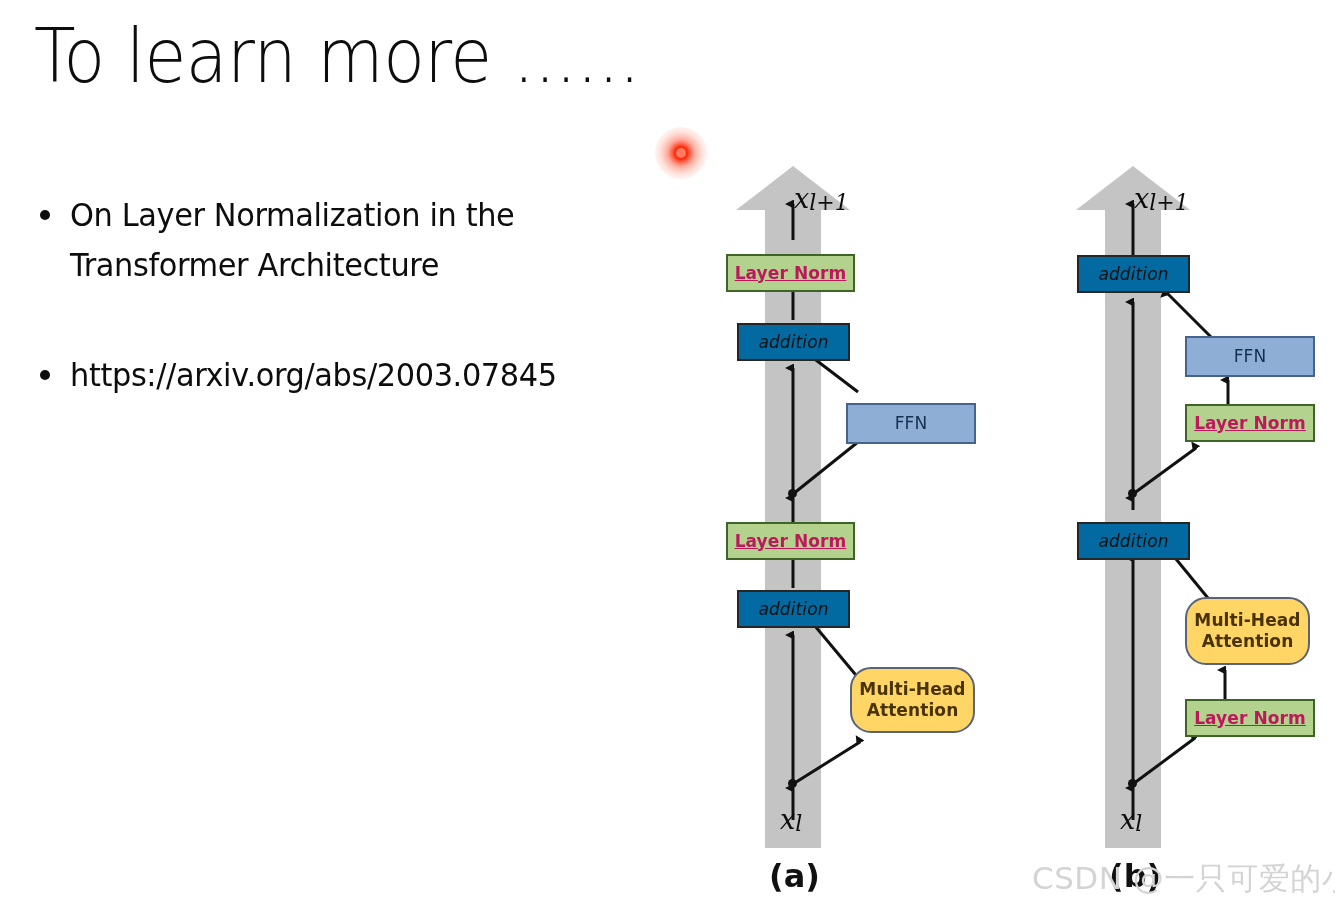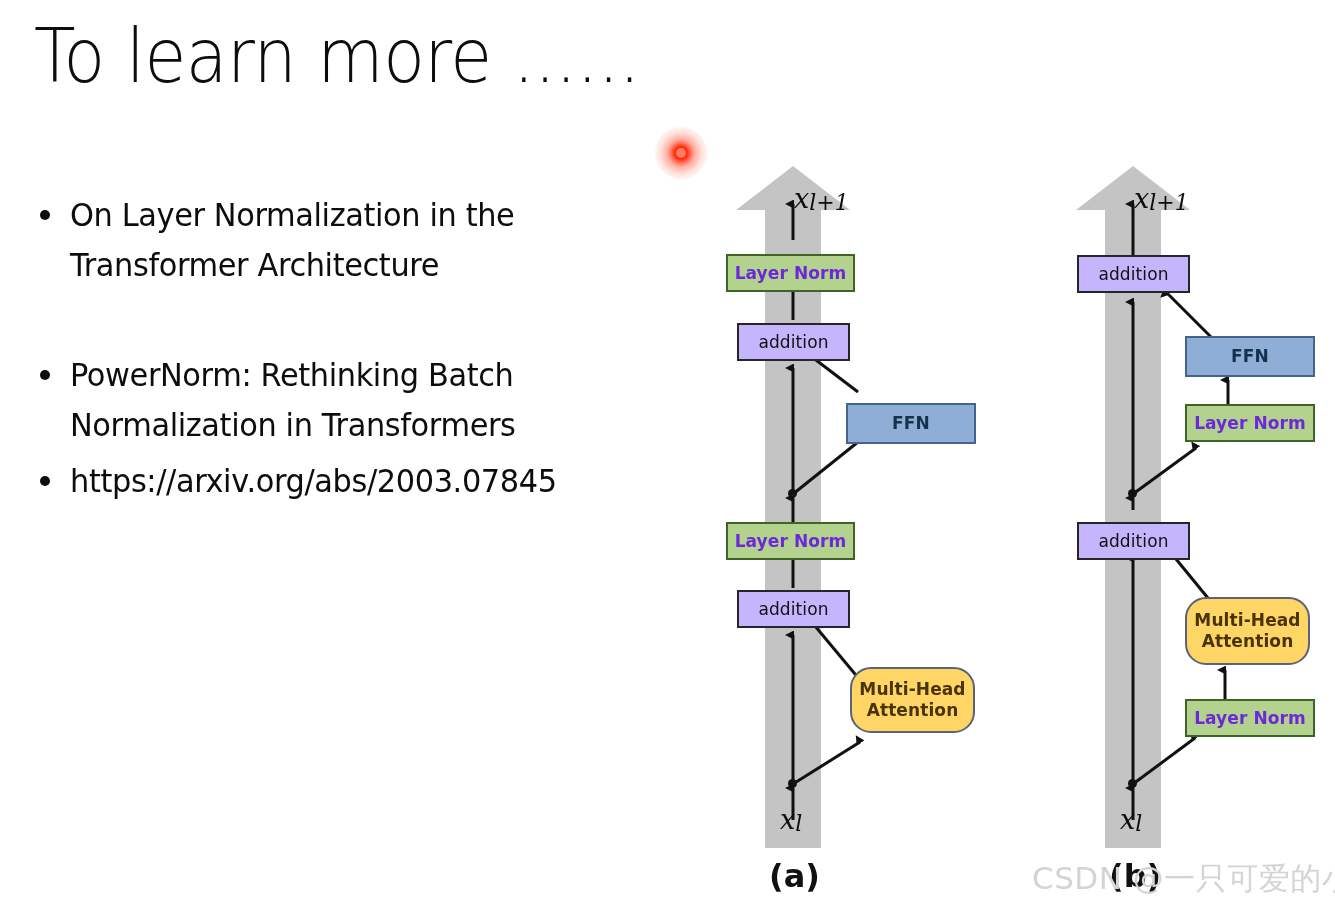--- a/index.html
+++ b/index.html
@@ -118,24 +118,24 @@
     border: 2px solid #262626;
     display: flex;
     align-items: center;
     justify-content: center;
     text-align: center;
     font-family: "DejaVu Sans", sans-serif;
     font-size: 17px;
     line-height: 21px;
     letter-spacing: 0.1px;
   }
-  .node.green { background: #b2d28d; border-color: #3f6428; color: #6d28d9; font-weight: 700; }
-  .node.blue  { background: #8faed6; border-color: #46638f; color: #16304f; font-weight: 700; }
+  .node.green { background: #b2d28d; border-color: #3f6428; color: #be185d; font-weight: 700; text-decoration: underline; }
+  .node.blue  { background: #8faed6; border-color: #46638f; color: #16304f; font-weight: 400; }
   .node.amber { background: #ffd566; border-color: #5a6478; color: #4a3303; font-weight: 700; border-radius: 21px; }
-  .node.white { background: #c4b5fd; border-color: #262626; color: #111111; font-weight: 400; }
+  .node.white { background: #0369a1; border-color: #262626; color: #111111; font-weight: 400; font-style: italic; }
 
   .x-label {
     position: absolute;
     font-family: "DejaVu Serif", serif;
     font-style: italic;
     font-size: 27px;
     color: #0d0d0d;
     white-space: nowrap;
   }
   .x-label sub {
@@ -176,24 +176,20 @@
 <div id="slide">
 
   <div id="slide-title">To learn more ......</div>
 
   <div id="bullets">
     <div class="bullet-row">
       <span class="dot"></span>
       <span class="btext">On Layer Normalization in the Transformer Architecture</span>
     </div>
     <div class="bullet-spacer"></div>
-    <div class="bullet-row">
-      <span class="dot"></span>
-      <span class="btext">PowerNorm: Rethinking Batch Normalization in Transformers</span>
-    </div>
     <div class="bullet-row">
       <span class="dot"></span>
       <span class="btext">https://arxiv.org/abs/2003.07845</span>
     </div>
   </div>
 
   <div id="laser-dot"></div>
 
   <div class="diagram" id="panel-a" style="left:0; width:1020px;">
 

